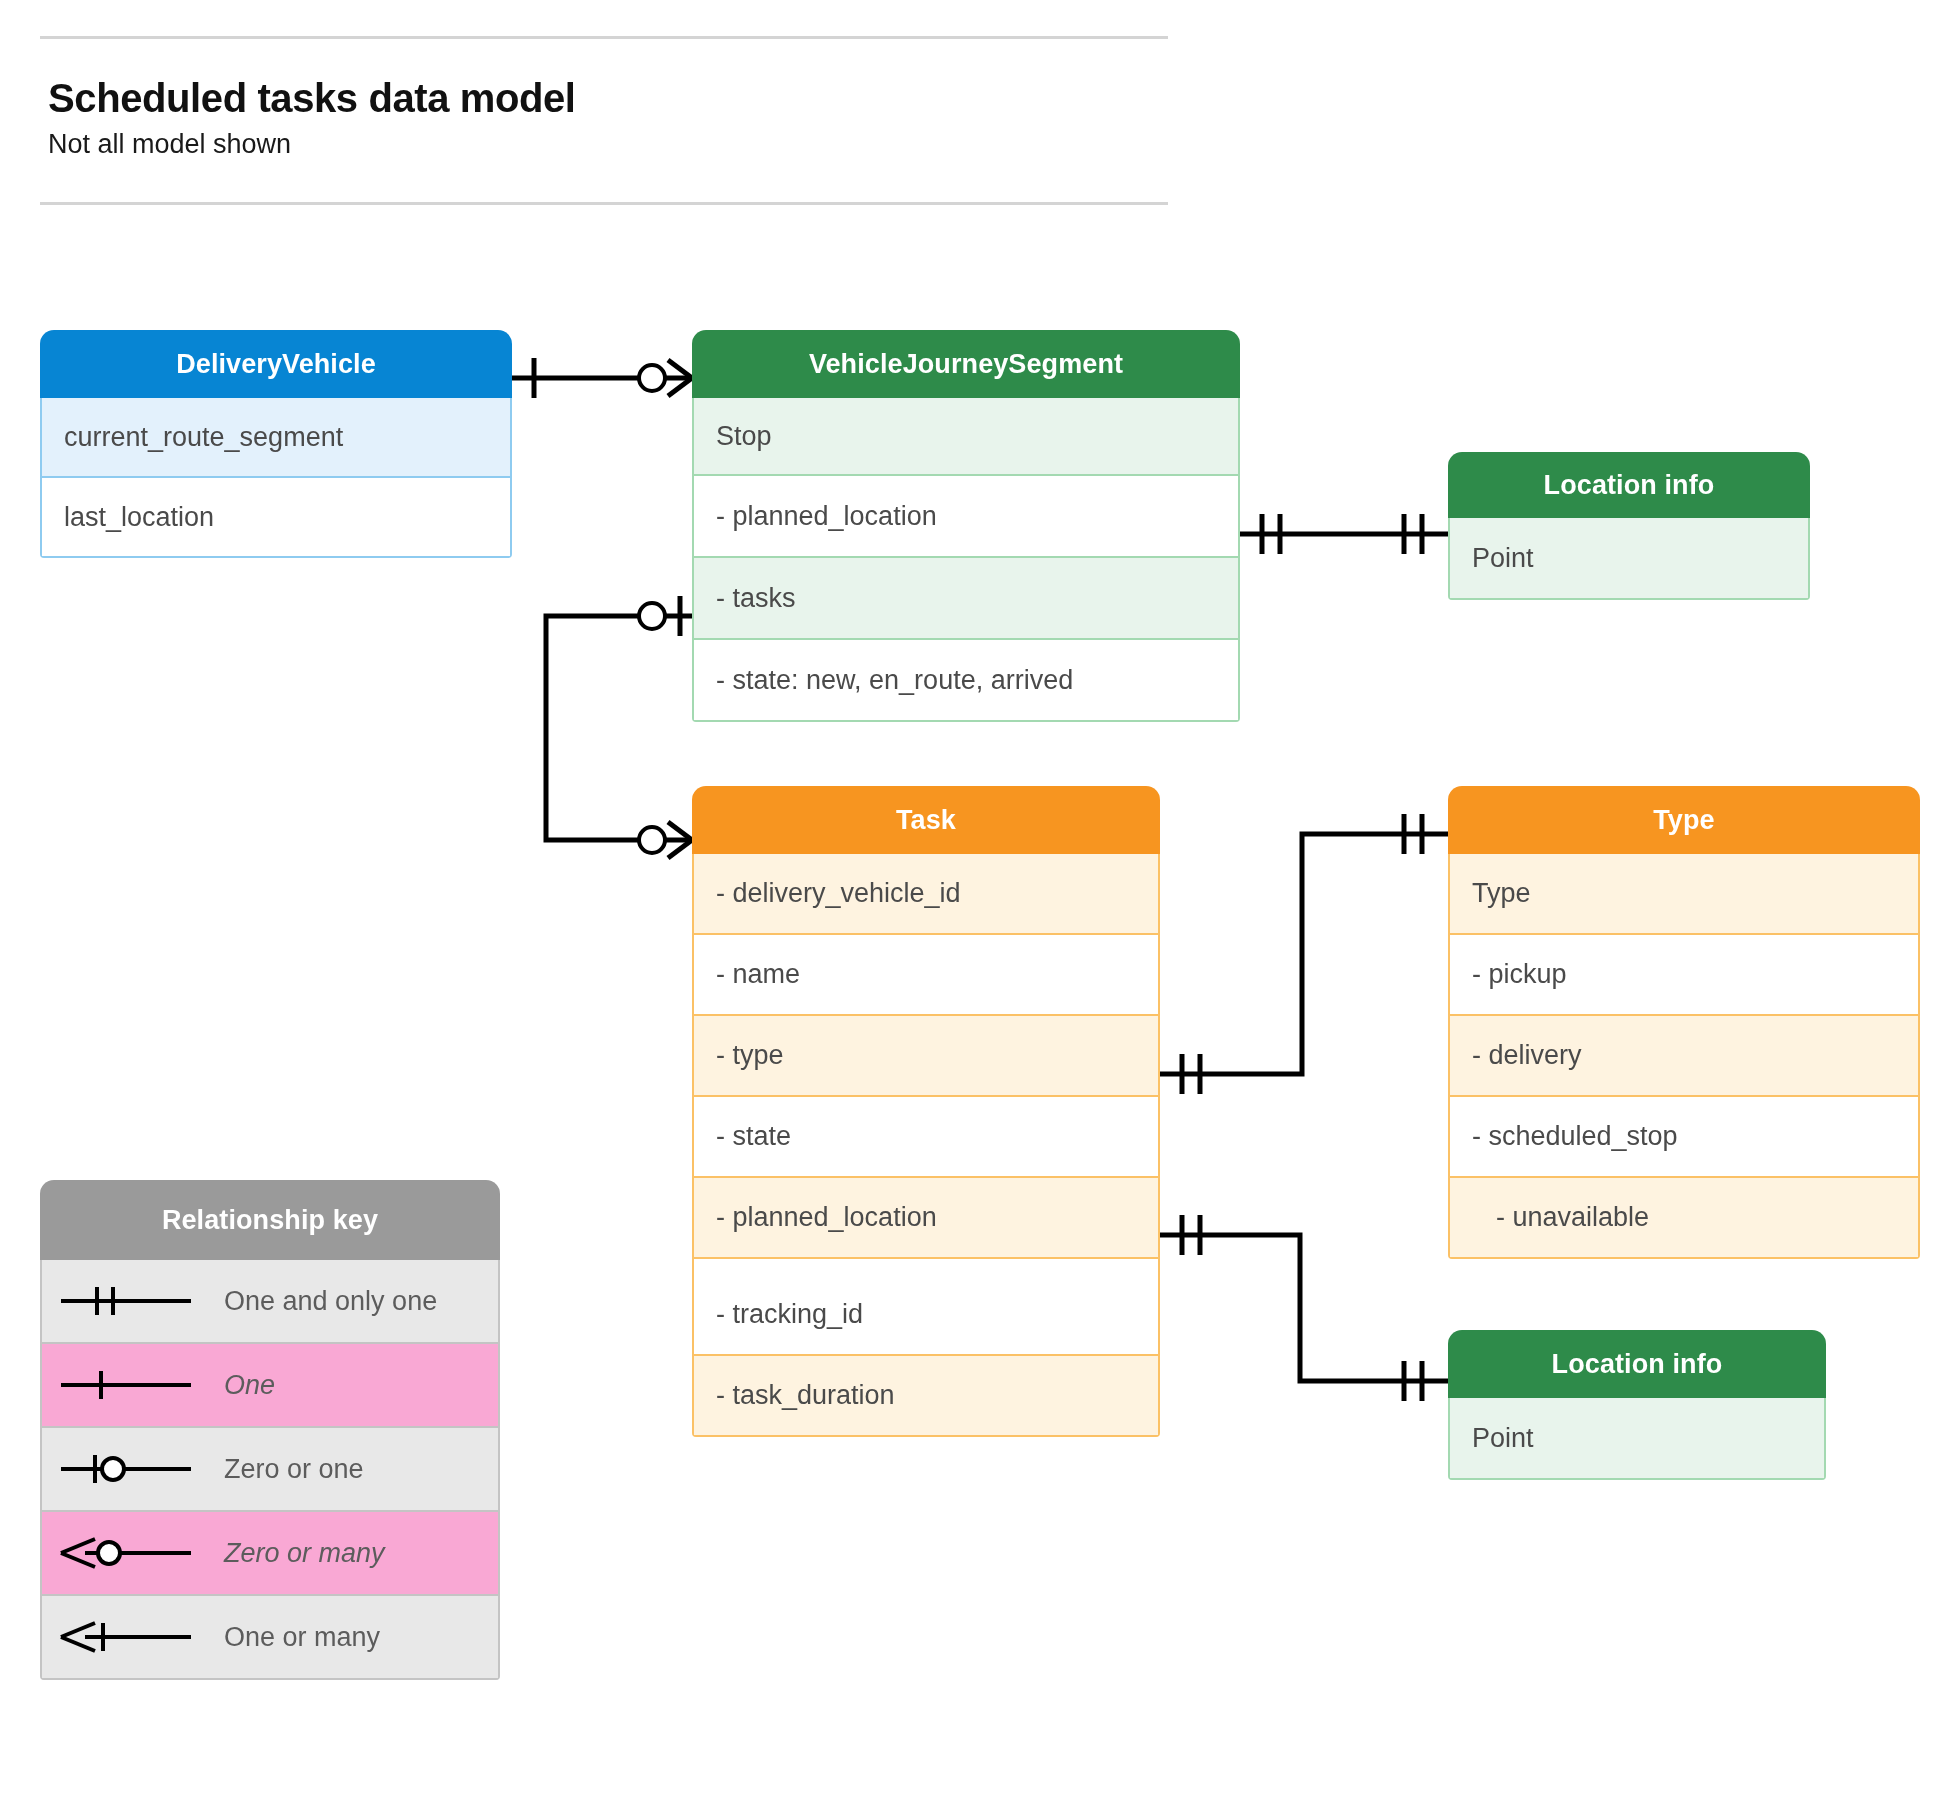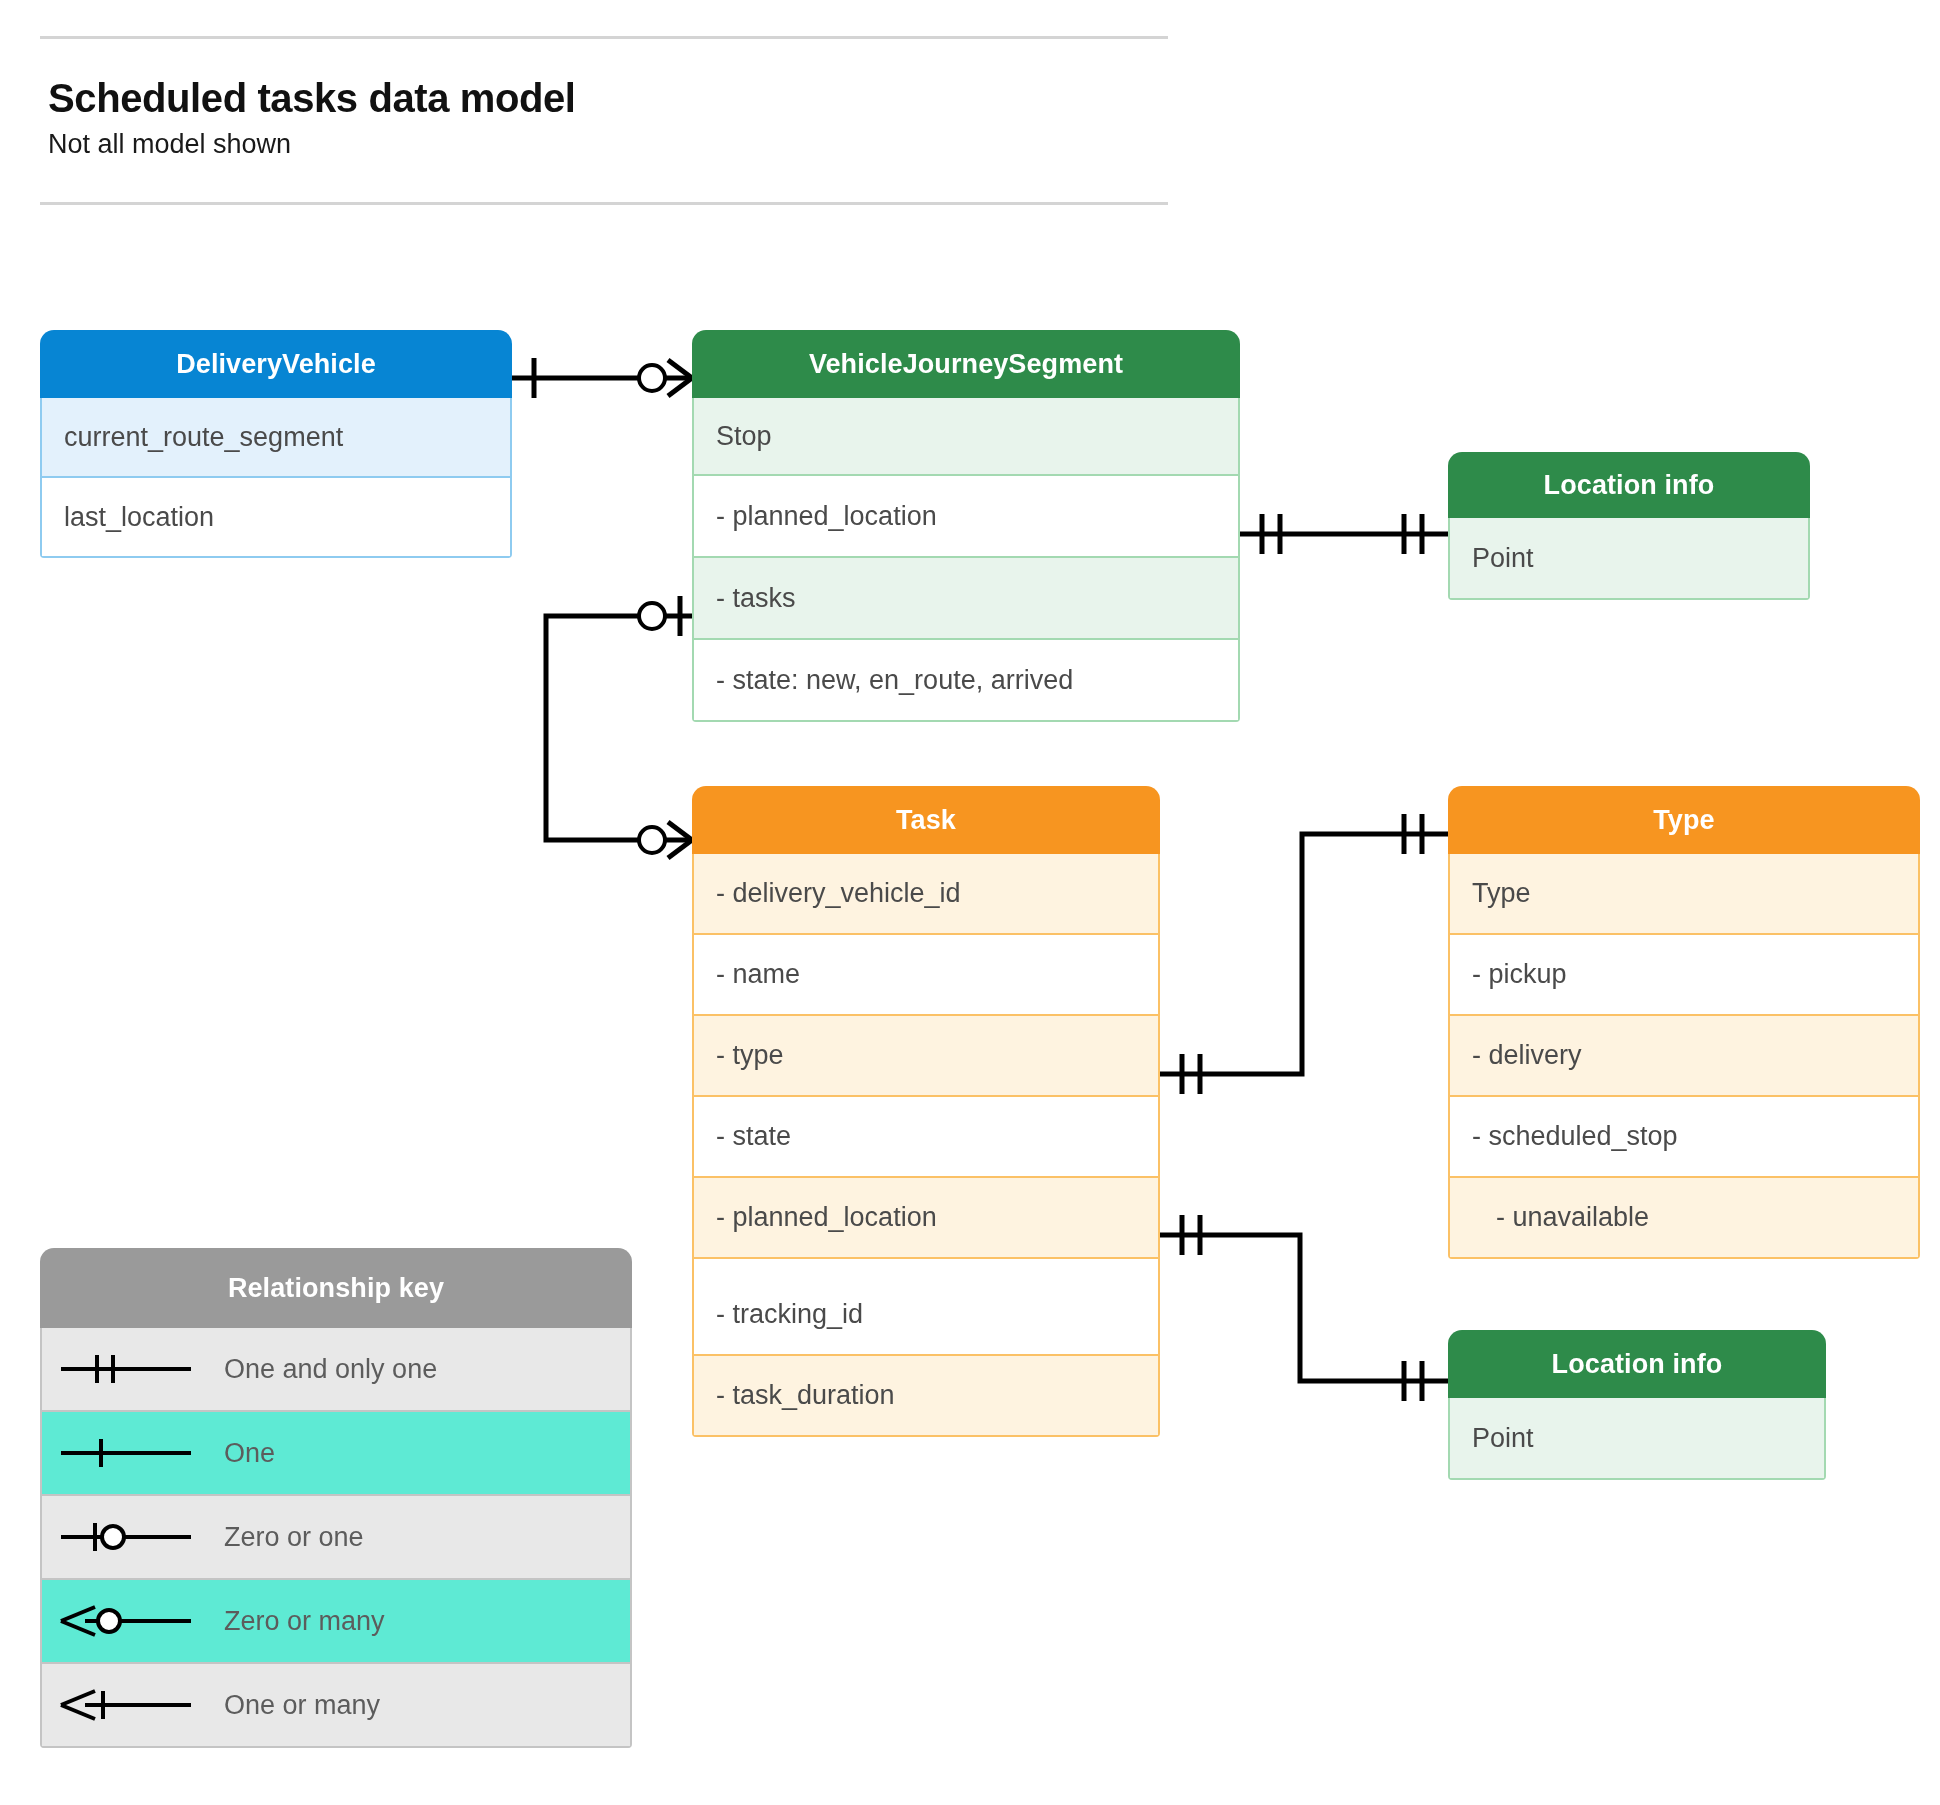--- a/index.html
+++ b/index.html
@@ -74,21 +74,21 @@
   .t-orange .entity-header { background:#f79520; }
   .t-orange .entity-row { border-bottom:2px solid #fbc166; }
   .t-orange .entity-row.alt { background:#fef3e0; }
   .t-orange .entity-row.plain { background:#ffffff; }
   .t-orange .entity-rows { border-left:2px solid #fbc166; border-right:2px solid #fbc166; }
 
   
   .t-grey .entity-header { background:#9a9a9a; }
   .t-grey .entity-row { border-bottom:2px solid #c4c4c4; }
   .t-grey .entity-row.alt { background:#e8e8e8; }
-  .t-grey .entity-row.plain { background:#5eead4; }
+  .t-grey .entity-row.plain { background:#f9a8d4;font-style:italic; }
   .t-grey .entity-rows { border-left:2px solid #c4c4c4; border-right:2px solid #c4c4c4; }
 
   
   .legend-row {
     display:flex; align-items:center;
     font-size:27px; color:#5c5c5c;
     padding-left:0;
     gap:14px;
   }
   .legend-symbol {
@@ -213,21 +213,21 @@
   </div>
 </div>
 
 <div class="entity t-green" style="left:1448px; top:1330px; width:378px;">
   <div class="entity-header" style="height:68px;">Location info</div>
   <div class="entity-rows">
     <div class="entity-row alt" style="height:82px;">Point</div>
   </div>
 </div>
 
-<div class="entity t-grey" style="left:40px; top:1248px; width:592px;">
+<div class="entity t-grey" style="left:40px; top:1180px; width:460px;">
   <div class="entity-header" style="height:80px;">Relationship key</div>
   <div class="entity-rows">
 
     <div class="entity-row legend-row alt" style="height:84px;">
       <span class="legend-symbol">
         <svg width="150" height="40" viewBox="0 0 150 40">
           <line x1="10" y1="20" x2="140" y2="20" stroke="#000" stroke-width="4"></line>
           <line x1="46" y1="6" x2="46" y2="34" stroke="#000" stroke-width="4"></line>
           <line x1="62" y1="6" x2="62" y2="34" stroke="#000" stroke-width="4"></line>
         </svg>

